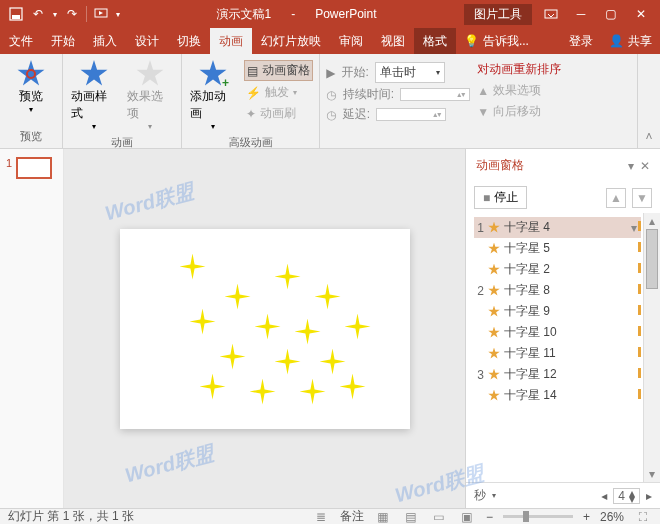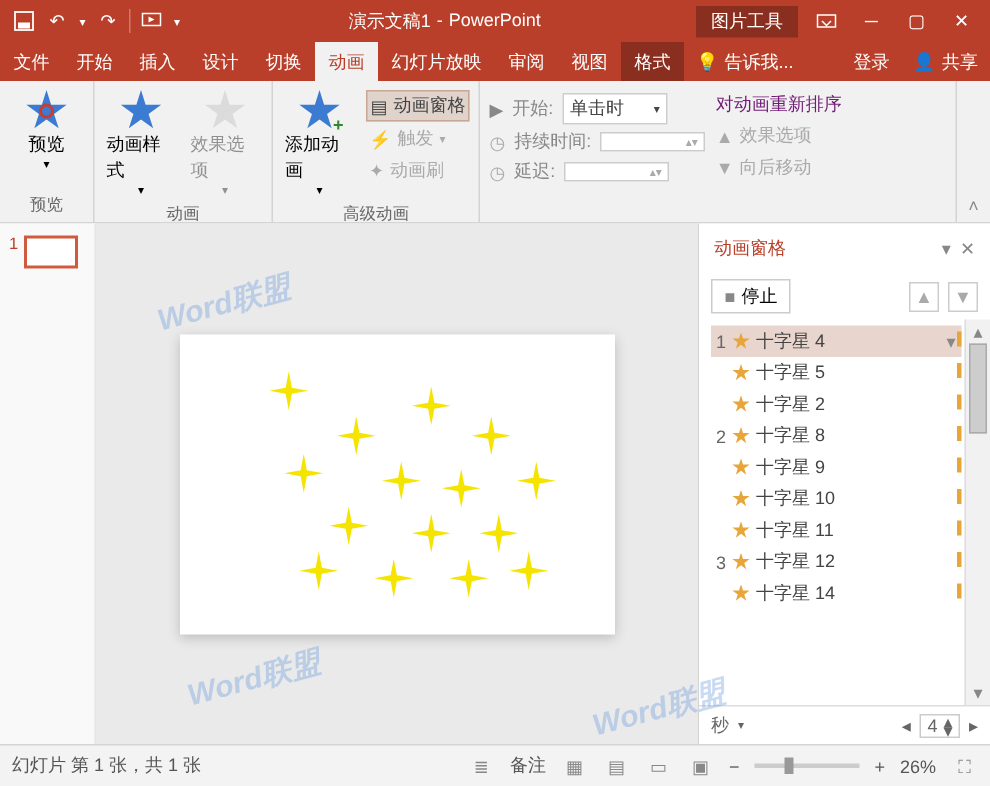--- a/index.html
+++ b/index.html
@@ -1,21 +1,21 @@
 <!DOCTYPE html>
 <html><head>
 <meta charset="utf-8">
 <style>
 *{margin:0;padding:0;box-sizing:border-box;font-family:"Microsoft YaHei",sans-serif;font-size:12px;user-select:none}
 body{width:660px;height:524px;background:#fff;overflow:hidden;display:flex;flex-direction:column}
 .titlebar{height:28px;background:#b93f2a;display:flex;align-items:center;color:#fff}
 .qat{display:flex;align-items:center;gap:2px;padding:0 6px}
 .qat .qi{width:20px;height:20px;display:flex;align-items:center;justify-content:center;cursor:pointer}
 .qat .sep{width:1px;height:16px;background:rgba(255,255,255,.3);margin:0 2px}
-.titlecenter{flex:1;text-align:center;display:flex;align-items:flex-start;justify-content:center;gap:4px}
+.titlecenter{flex:1;text-align:center;display:flex;align-items:center;justify-content:center;gap:20px}
 .contextual{background:#8a2f1f;padding:2px 10px;color:#fff}
 .winbtns{display:flex;align-items:center;gap:4px;padding:0 6px}
 .winbtns .wb{width:26px;height:20px;display:flex;align-items:center;justify-content:center;cursor:pointer}
 .tabs{height:26px;background:#b93f2a;display:flex;align-items:center;color:#fff}
 .tab{padding:0 9px;height:100%;display:flex;align-items:center;cursor:pointer;white-space:nowrap}
 .tab.active{background:#f1f1f1;color:#b93f2a}
 .tabs .spacer{flex:1}
 .tabs .rr{padding:0 8px;display:flex;align-items:center;gap:4px;cursor:pointer}
 .ribbon{height:95px;background:#f1f1f1;border-bottom:1px solid #d4d4d4;display:flex}
 .rgroup{border-right:1px solid #d4d4d4;padding:4px 6px;display:flex;flex-direction:column}
@@ -55,21 +55,21 @@
 .animitem .gn{width:10px;text-align:right;color:#666}
 .animitem .st{width:12px;height:12px;background:#e8a53a;clip-path:polygon(50% 0,61% 35%,98% 35%,68% 57%,79% 91%,50% 70%,21% 91%,32% 57%,2% 35%,39% 35%)}
 .animitem.sel{background:#e8d5ce}
 .animitem .dd{margin-left:auto;color:#888;padding-right:4px}
 .panefoot{border-top:1px solid #ddd;padding:4px 8px;display:flex;align-items:center;gap:6px;color:#666}
 .panefoot .spin{border:1px solid #ccc;padding:0 4px;display:flex;align-items:center;gap:4px}
 .vscroll{width:17px;background:#f1f1f1;border-left:1px solid #ddd;display:flex;flex-direction:column}
 .vscroll .sa{height:16px;display:flex;align-items:center;justify-content:center;color:#888;cursor:pointer}
 .vscroll .track{flex:1;position:relative}
 .vscroll .thumb2{position:absolute;left:2px;right:2px;top:0;height:60px;background:#cdcdcd;border:1px solid #aaa}
-.statusbar{height:28px;background:#f3f3f3;border-top:1px solid #d4d4d4;display:flex;align-items:center;padding:0 8px;color:#555;font-size:11px;gap:10px}
+.statusbar{height:16px;background:#f3f3f3;border-top:1px solid #d4d4d4;display:flex;align-items:center;padding:0 8px;color:#555;font-size:11px;gap:10px}
 .statusbar .sp{flex:1}
 .statusbar .vbtn{width:18px;height:16px;display:flex;align-items:center;justify-content:center;cursor:pointer;color:#888}
 .statusbar .zoomsl{width:70px;height:3px;background:#ccc;position:relative}
 .statusbar .zoomsl .zk{position:absolute;top:-4px;width:6px;height:11px;background:#999;left:20px}
 .watermark{position:absolute;color:rgba(100,150,220,.35);font-size:20px;font-style:italic;font-weight:bold;transform:rotate(-15deg);pointer-events:none}
 </style>
 </head>
 <body>
 
 <div class="titlebar">
@@ -217,21 +217,21 @@
         <div class="trow disabled">
             <span>◷</span>
             <span class="lbl">延迟:</span>
             <div class="val">
               <span></span>
               <span style="font-size:8px">▴▾</span>
             </div>
           </div>
       </div>
       <div class="reorder">
-        <div style="color:#701a75;padding:1px">对动画重新排序</div>
+        <div style="color:#b91c1c;padding:1px">对动画重新排序</div>
         <div class="rit">
             <span>▲</span>
             <span>效果选项</span>
           </div>
         <div class="rit">
             <span>▼</span>
             <span>向后移动</span>
           </div>
       </div>
     </div>

